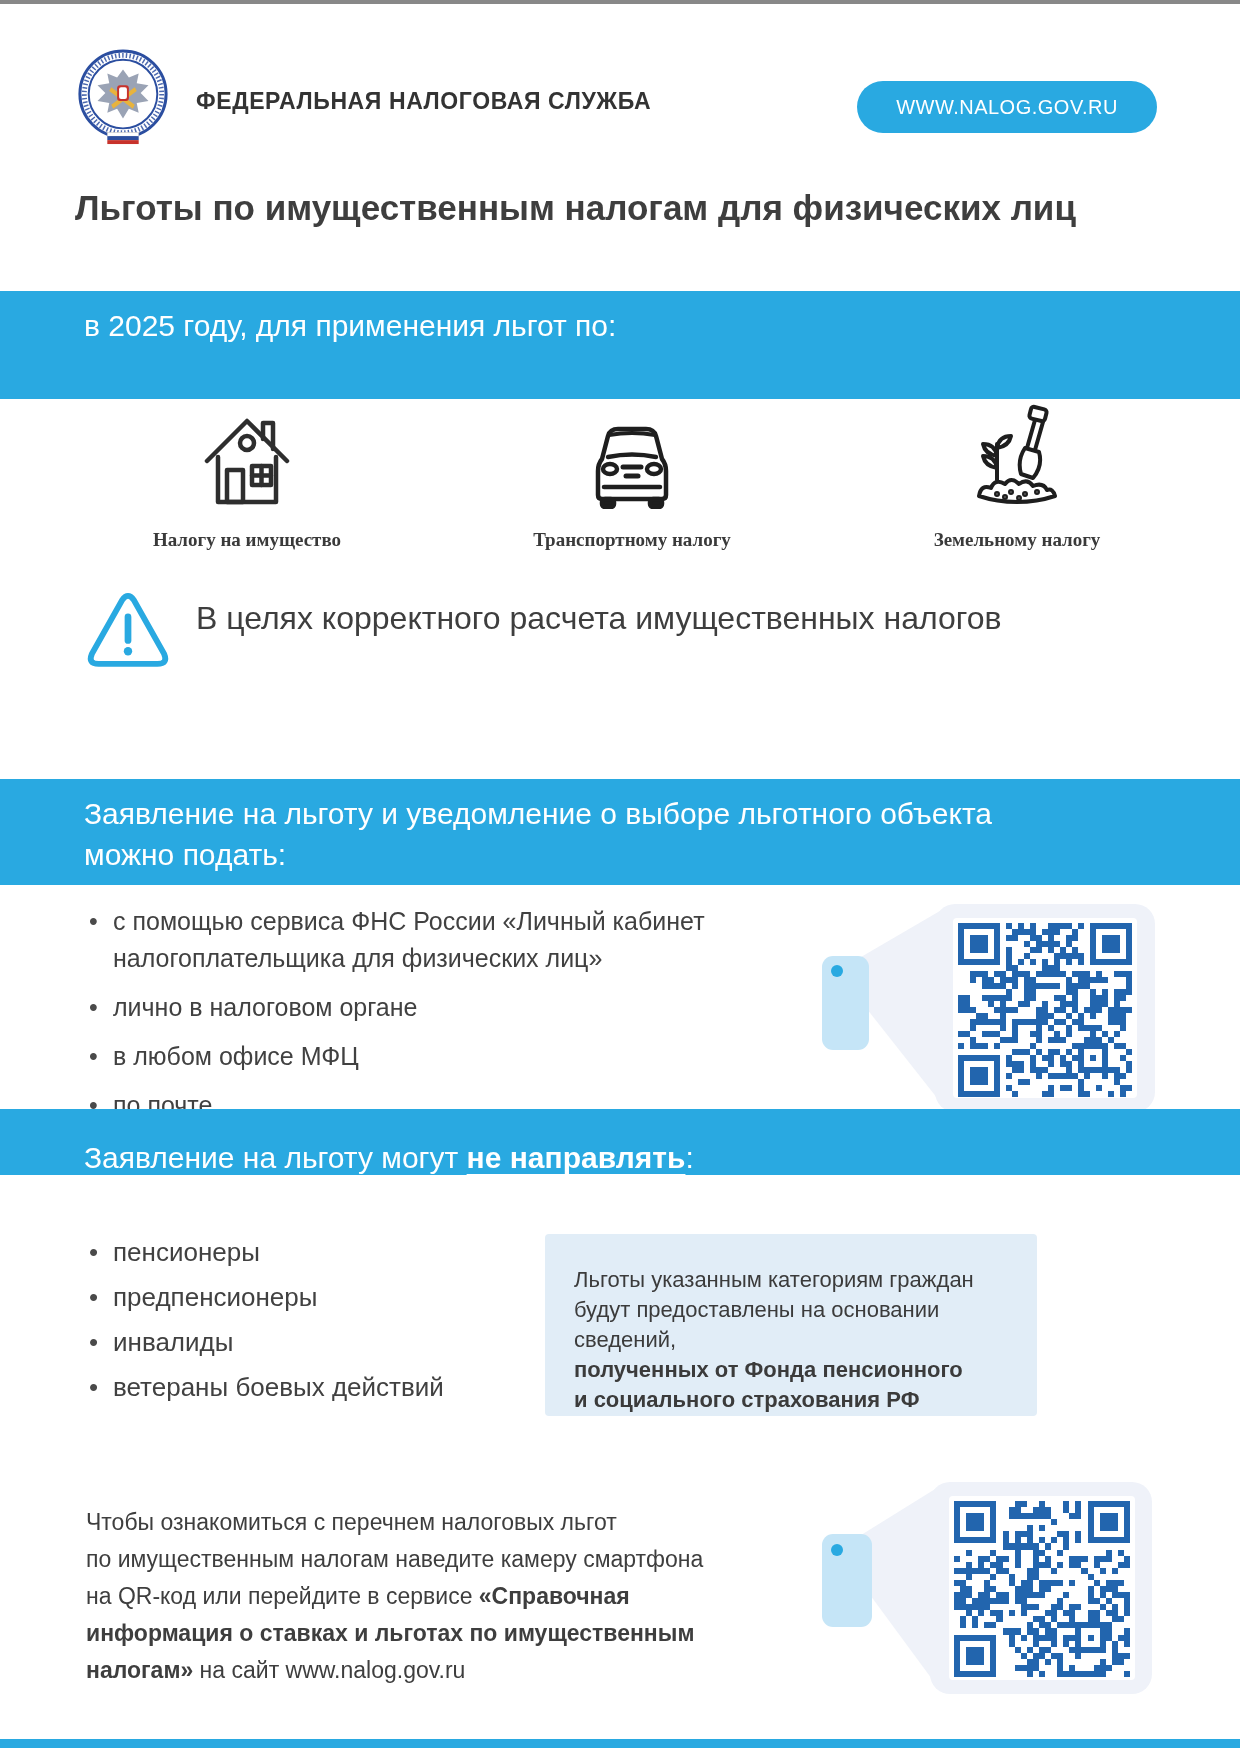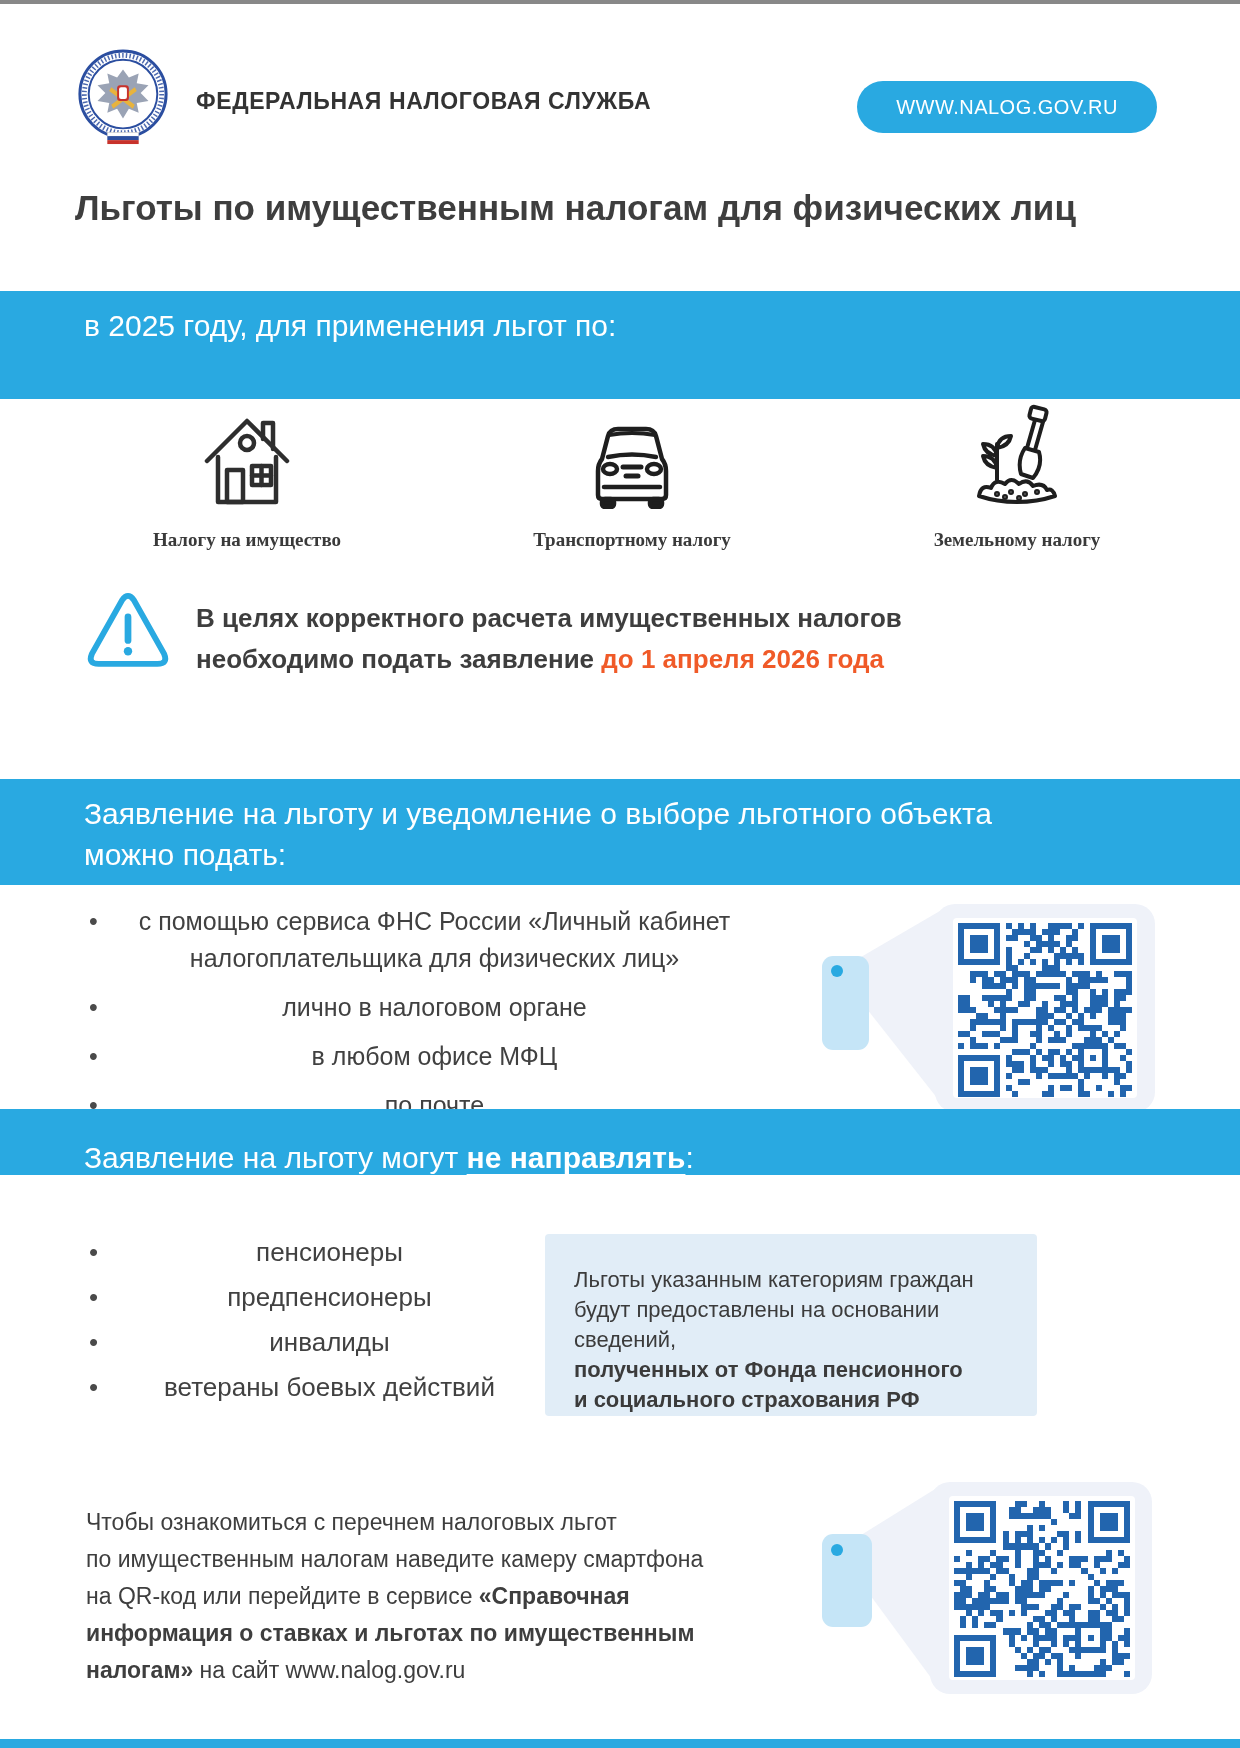--- a/index.html
+++ b/index.html
@@ -33,27 +33,27 @@
   .tax-row{position:absolute;top:400px;left:12px;width:1240px;height:160px;font-family:Liberation Serif, serif;}
   .tax-col{position:absolute;width:280px;text-align:center;}
   .tax-col .icn{height:105px;display:flex;align-items:flex-end;justify-content:center;}
   .tax-col .lbl{margin-top:20px;font-size:19px;font-weight:700;color:#3a3a3a;}
   .tax-col:nth-child(1){left:95px;}
   .tax-col:nth-child(2){left:480px;}
   .tax-col:nth-child(3){left:865px;}
 
   
   .warn-tri{position:absolute;left:86px;top:584px;width:84px;height:88px;}
-  .warn-text{position:absolute;left:196px;top:594px;font-size:26px;font-weight:700;color:var(--dark);}
+  .warn-text{position:absolute;left:196px;top:594px;font-size:32px;font-weight:400;color:var(--dark);}
   .warn-text .ln{line-height:41px;}
   .warn-line3{position:absolute;left:196px;top:712px;font-size:26px;font-weight:700;color:var(--dark);}
   .hl{color:var(--orange);}
 
   
-  ul.blist{list-style:none;position:absolute;text-align:center;}
+  ul.blist{list-style:none;position:absolute;}
   ul.blist li{position:relative;padding-left:27px;color:var(--text);}
   ul.blist li::before{content:"•";position:absolute;left:3px;color:#4a4a4a;}
   .methods{left:86px;top:899px;width:670px;font-size:25px;}
   .methods li{line-height:37px;margin-bottom:12px;}
   .categories{left:86px;top:1226px;width:460px;font-size:26px;}
   .categories li{line-height:45px;}
 
   
   .infobox{position:absolute;left:545px;top:1230px;width:492px;height:182px;background:var(--infobg);
            border-radius:4px;padding:31px 26px 16px 29px;font-size:22px;color:#3b3b3b;}
@@ -159,21 +159,20 @@
     </div>
   </div>
 
   <svg class="warn-tri" viewBox="0 0 100 100">
     <path d="M43 12 Q50 2 57 12 L93 76 Q98 88 85 88 H15 Q2 88 7 76 Z" fill="#fff" stroke="var(--cyan)" stroke-width="7" stroke-linejoin="round"></path>
     <line x1="50" y1="32" x2="50" y2="60" stroke="var(--cyan)" stroke-width="8" stroke-linecap="round"></line>
     <circle cx="50" cy="73" r="5" fill="var(--cyan)"></circle>
   </svg>
   <div class="warn-text">
       <div class="ln"><span>В целях корректного расчета имущественных налогов</span></div>
-      <div class="ln"><span>необходимо подать заявление </span><span class="hl">до 1 апреля 2026 года</span></div>
     </div>
 
   <section class="banner banner2">
       <div class="ln"><span>Заявление на льготу и уведомление о выборе льготного объекта</span></div>
       <div class="ln"><span>можно подать:</span></div>
     </section>
 
   <ul class="blist methods">
       <li>с помощью сервиса ФНС России «Личный кабинет налогоплательщика для физических лиц»</li>
       <li>лично в налоговом органе</li>

